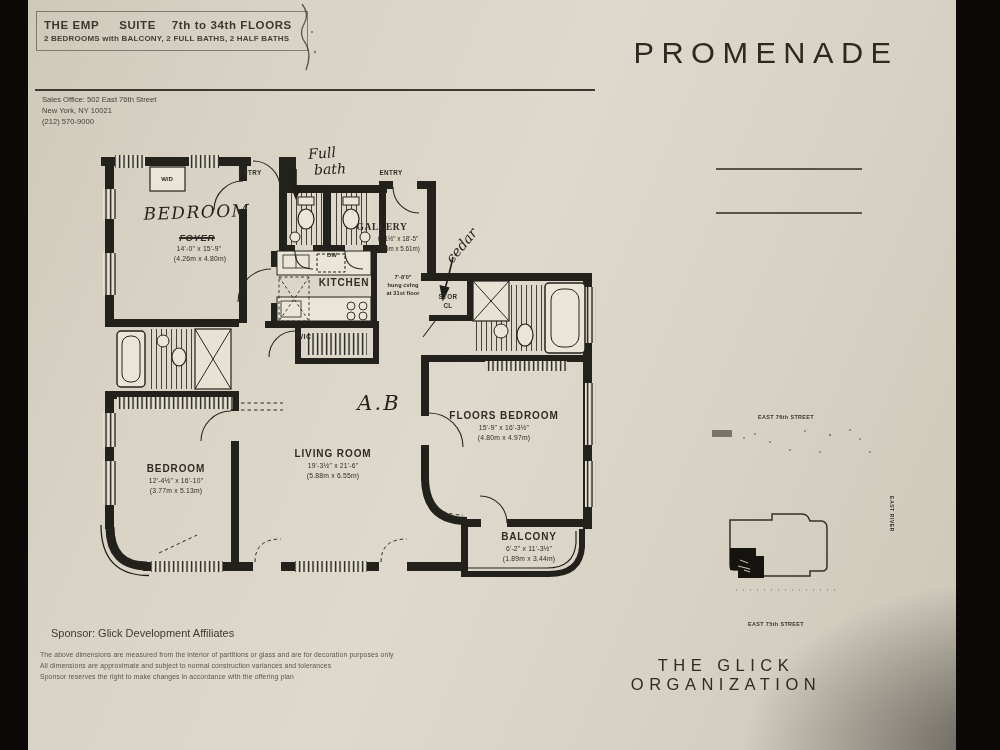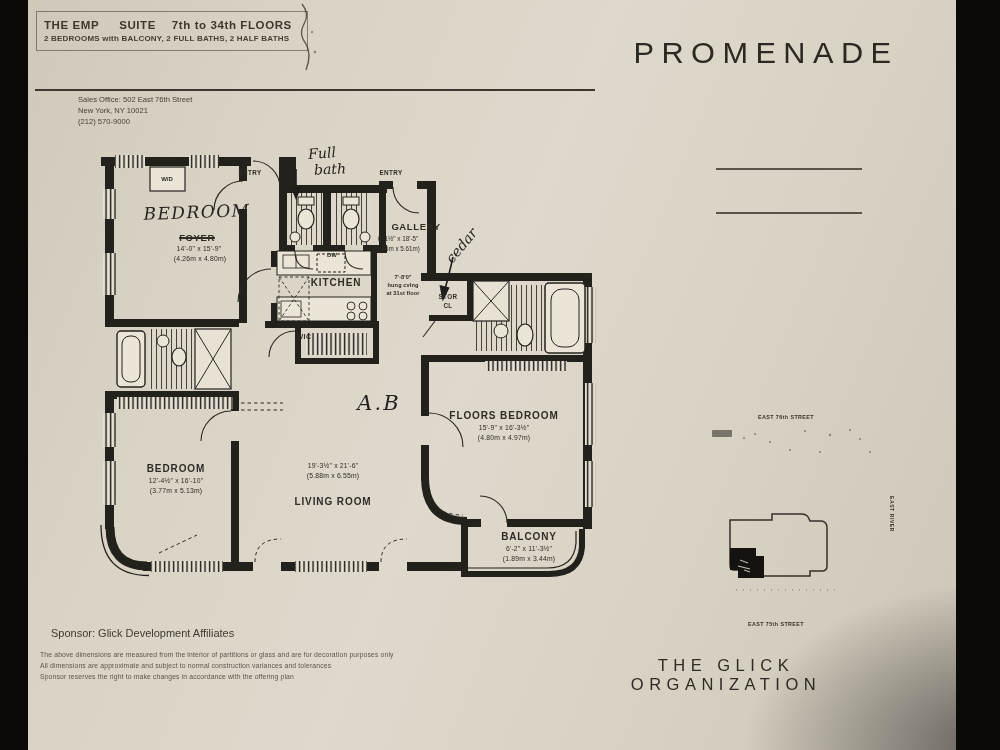--- a/index.html
+++ b/index.html
@@ -15,28 +15,28 @@
   .abs{position:absolute;}
   .pl{position:absolute;transform:translateX(-50%);text-align:center;white-space:nowrap;
       color:#2e2c25;line-height:1.12;}
   .pll{position:absolute;white-space:nowrap;color:#3a372f;line-height:1.35;}
   .rn{font-weight:700;letter-spacing:.9px;font-size:10px;}
   .rn-sm{font-weight:700;letter-spacing:.6px;font-size:9.5px;}
   .dim{font-size:6.8px;letter-spacing:.2px;font-weight:500;}
   .tiny{font-size:6.3px;font-weight:700;letter-spacing:.4px;}
   .note{font-size:5.6px;font-weight:600;letter-spacing:.1px;}
   .hand{font-family:"DejaVu Serif",serif;font-style:italic;color:#24221d;}
-  .strike{text-decoration:line-through;text-decoration-thickness:1.5px;}
+  .strike{text-decoration:line-through;text-decoration-thickness:1.5px;font-style:italic;}
   .hdr-box{position:absolute;left:36px;top:11px;width:270px;height:38px;
       border:1px solid rgba(62,57,46,.55);}
   .hdr1{position:absolute;left:44px;top:19px;font-size:11.5px;font-weight:700;color:#3b382e;letter-spacing:.6px;}
   .hdr1 span{display:inline-block;}
   .hdr2{position:absolute;left:44px;top:34px;font-size:8px;font-weight:600;color:#434035;letter-spacing:.2px;}
   .rule{position:absolute;background:#3b382f;}
-  .sales{position:absolute;left:42px;top:94px;font-size:7.6px;color:#454136;line-height:1.45;margin-left:36px;}
+  .sales{position:absolute;left:42px;top:94px;font-size:7.6px;color:#454136;line-height:1.45;}
   .logo{position:absolute;left:592px;top:46px;width:348px;color:#2a2820;}
   .logo .therow{display:flex;align-items:center;height:44px;}
   .logo .dbl{flex:1;height:4px;border-top:1.6px solid #36332a;border-bottom:1px solid #36332a;}
   .logo .the{font-family:"DejaVu Serif",serif;font-style:italic;font-size:34px;
       padding:0 10px;margin-top:-12px;color:#2e2b23;}
   .logo .nm{font-size:29px;font-weight:500;letter-spacing:7px;text-align:center;margin-top:-9px;
       transform:scaleX(1.06);transform-origin:center;color:#2b2921;}
   .logo .tag{font-size:7.5px;letter-spacing:2.6px;text-align:center;margin-top:1px;color:#35332b;font-weight:600;}
   .deco{position:absolute;left:716px;width:146px;height:1.5px;background:rgba(55,52,43,.8);}
   .org{position:absolute;left:560px;top:656px;width:332px;text-align:center;
@@ -237,40 +237,40 @@
   <div class="pl" style="left:332px;top:252px;font-size:6px;font-weight:700;">DW</div>
 
   <div class="pl hand" style="left:197px;top:203px;font-size:17px;letter-spacing:1.5px;transform:translateX(-50%) rotate(-2deg);">BEDROOM</div>
   <div class="pl rn-sm strike" style="left:197px;top:233px;">FOYER</div>
   <div class="pl dim" style="left:199px;top:245px;">14'-0" x 15'-9"</div>
   <div class="pl dim" style="left:200px;top:255px;">(4.26m x 4.80m)</div>
 
   <div class="pl hand" style="left:322px;top:146px;font-size:14px;transform:translateX(-50%) rotate(-4deg);">Full</div>
   <div class="pl hand" style="left:330px;top:162px;font-size:14px;transform:translateX(-50%) rotate(-3deg);">bath</div>
 
-  <div class="pl rn-sm" style="left:416px;top:222px;">GALLERY</div>
+  <div class="pl rn-sm" style="left:382px;top:222px;font-family:Liberation Serif, serif;">GALLERY</div>
   <div class="pl" style="left:398px;top:235px;font-size:6.3px;font-weight:500;">6'-1½" x 18'-5"</div>
   <div class="pl" style="left:397px;top:245px;font-size:6.3px;font-weight:500;">(1.86m x 5.61m)</div>
 
-  <div class="pl rn" style="left:332px;top:277px;padding-left:8px;">KITCHEN</div>
+  <div class="pl rn" style="left:340px;top:277px;padding-left:8px;">KITCHEN</div>
 
   <div class="pl note" style="left:403px;top:274px;">7'-8'0"</div>
   <div class="pl note" style="left:403px;top:282px;">hung cvlng</div>
   <div class="pl note" style="left:403px;top:290px;">at 31st floor</div>
 
   <div class="pl hand" style="left:462px;top:238px;font-size:14px;transform:translateX(-50%) rotate(-50deg);">cedar</div>
 
   <div class="pl tiny" style="left:448px;top:293px;">STOR</div>
   <div class="pl tiny" style="left:448px;top:302px;">CL</div>
 
   <div class="pl" style="left:304px;top:333px;font-size:7px;font-weight:700;letter-spacing:.5px;">WIC</div>
 
   <div class="pl hand" style="left:331px;top:392px;font-size:21px;letter-spacing:2px;margin-left:48px;">A.B</div>
 
-  <div class="pl rn" style="left:333px;top:448px;margin-top:48px;">LIVING ROOM</div>
+  <div class="pl rn" style="left:333px;top:448px;">LIVING ROOM</div>
   <div class="pl dim" style="left:333px;top:462px;">19'-3½" x 21'-6"</div>
   <div class="pl dim" style="left:333px;top:472px;">(5.88m x 6.55m)</div>
 
   <div class="pl rn" style="left:176px;top:463px;">BEDROOM</div>
   <div class="pl dim" style="left:176px;top:477px;">12'-4½" x 16'-10"</div>
   <div class="pl dim" style="left:176px;top:487px;">(3.77m x 5.13m)</div>
 
   <div class="pl rn" style="left:504px;top:410px;">FLOORS BEDROOM</div>
   <div class="pl dim" style="left:504px;top:424px;">15'-9" x 16'-3½"</div>
   <div class="pl dim" style="left:504px;top:434px;">(4.80m x 4.97m)</div>

